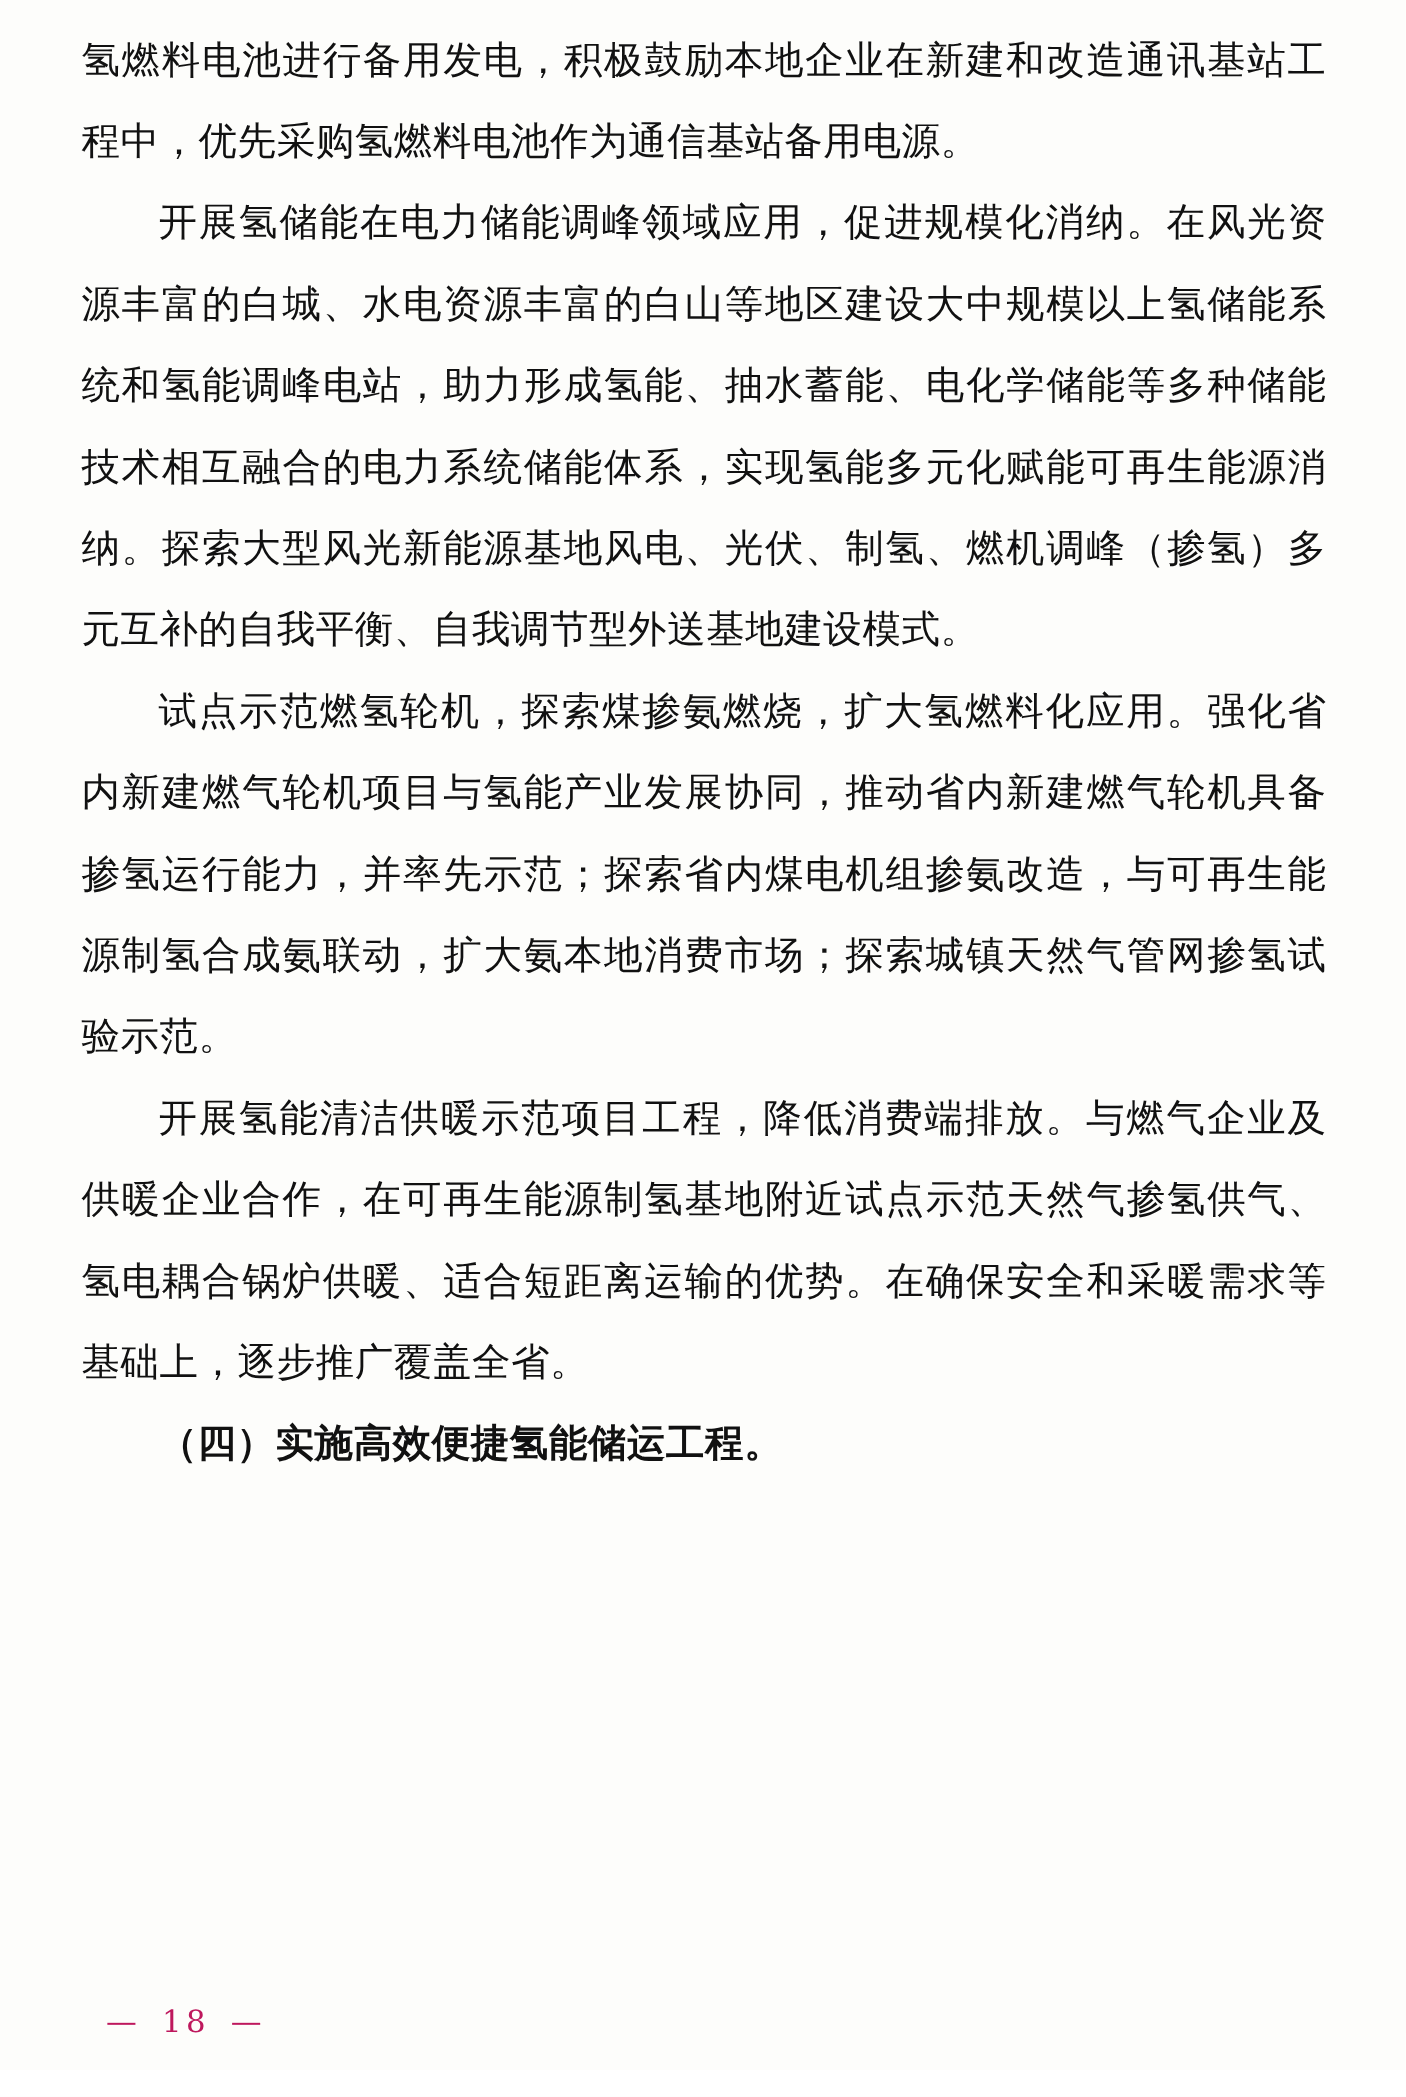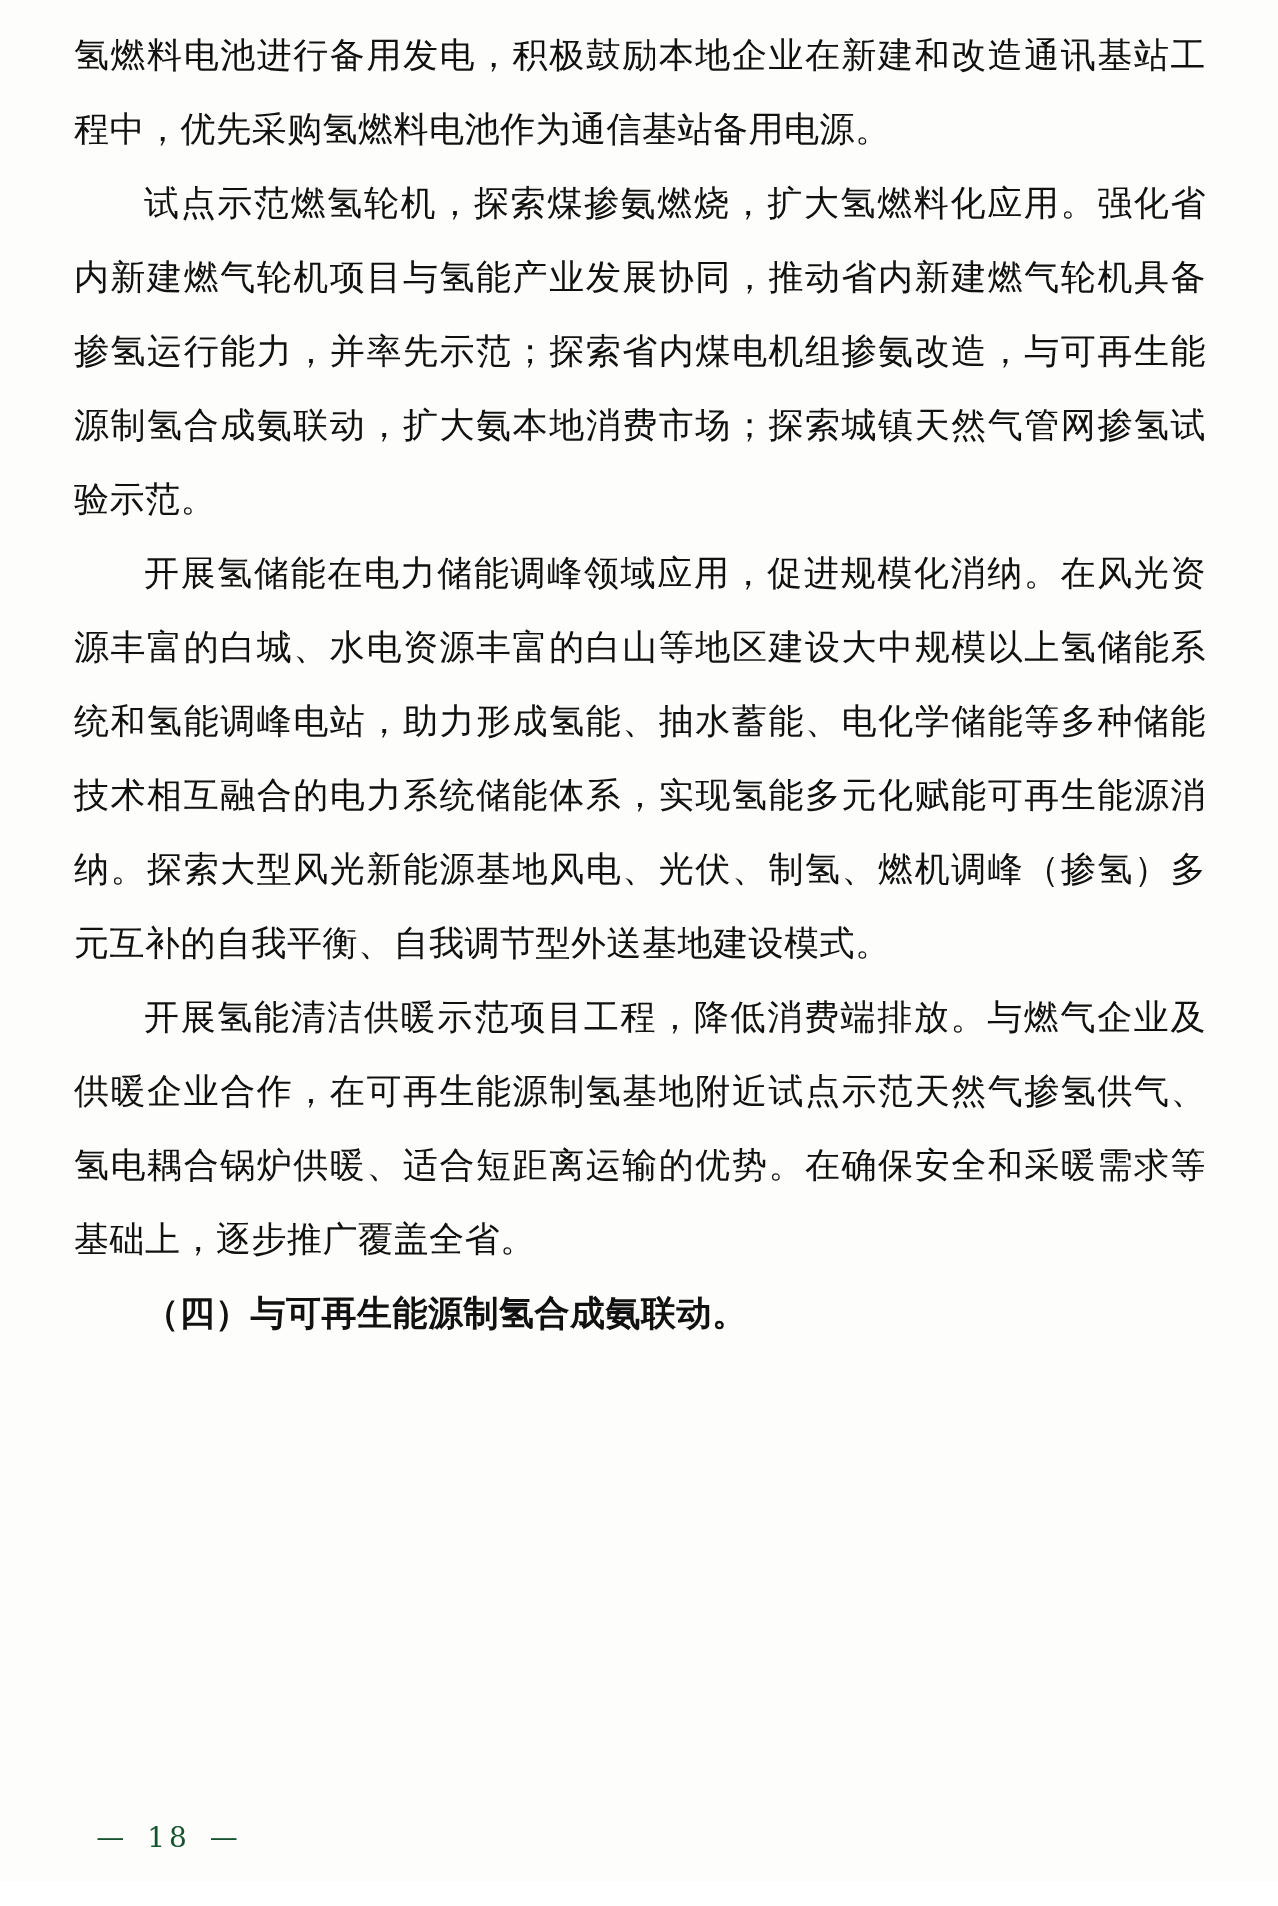--- a/index.html
+++ b/index.html
@@ -48,47 +48,47 @@
     font-family: "DejaVu Sans", "Liberation Sans", sans-serif;
   }
   .footer {
     position: absolute;
     left: 0;
     right: 0;
     bottom: 28px;
     text-align: center;
     font-size: 28px;
     letter-spacing: 4px;
-    color: #14532d;
+    color: #be185d;
     font-family: "DejaVu Serif", "Liberation Serif", serif;
   }
   .footer .pagenum {
     display: inline-block;
     padding: 0 6px;
   }
   .footer-inner {
     display: inline-block;
     margin-left: -940px;
   }
 </style>
 </head>
 <body>
 
 <div class="page">
 
   <div class="body-text">
     <p class="para no-indent">氢燃料电池进行备用发电，积极鼓励本地企业在新建和改造通讯基站工程中，优先采购氢燃料电池作为通信基站备用电源。</p>
 
+    <p class="para">开展氢储能在电力储能调峰领域应用，促进规模化消纳。在风光资源丰富的白城、水电资源丰富的白山等地区建设大中规模以上氢储能系统和氢能调峰电站，助力形成氢能、抽水蓄能、电化学储能等多种储能技术相互融合的电力系统储能体系，实现氢能多元化赋能可再生能源消纳。探索大型风光新能源基地风电、光伏、制氢、燃机调峰（掺氢）多元互补的自我平衡、自我调节型外送基地建设模式。</p>
+
     <p class="para">试点示范燃氢轮机，探索煤掺氨燃烧，扩大氢燃料化应用。强化省内新建燃气轮机项目与氢能产业发展协同，推动省内新建燃气轮机具备掺氢运行能力，并率先示范；探索省内煤电机组掺氨改造，与可再生能源制氢合成氨联动，扩大氨本地消费市场；探索城镇天然气管网掺氢试验示范。</p>
-
-    <p class="para">开展氢储能在电力储能调峰领域应用，促进规模化消纳。在风光资源丰富的白城、水电资源丰富的白山等地区建设大中规模以上氢储能系统和氢能调峰电站，助力形成氢能、抽水蓄能、电化学储能等多种储能技术相互融合的电力系统储能体系，实现氢能多元化赋能可再生能源消纳。探索大型风光新能源基地风电、光伏、制氢、燃机调峰（掺氢）多元互补的自我平衡、自我调节型外送基地建设模式。</p>
 
     <p class="para">开展氢能清洁供暖示范项目工程，降低消费端排放。与燃气企业及供暖企业合作，在可再生能源制氢基地附近试点示范天然气掺氢供气、氢电耦合锅炉供暖、适合短距离运输的优势。在确保安全和采暖需求等基础上，逐步推广覆盖全省。</p>
 
-    <p class="heading">（四）与可再生能源制氢合成氨联动。</p>
+    <p class="heading">（四）实施高效便捷氢能储运工程。</p>
 
   </div>
 
   <div class="footer">
     <span class="footer-inner">
       <span>—</span>
       <span class="pagenum">18</span>
       <span>—</span>
     </span>
   </div>

